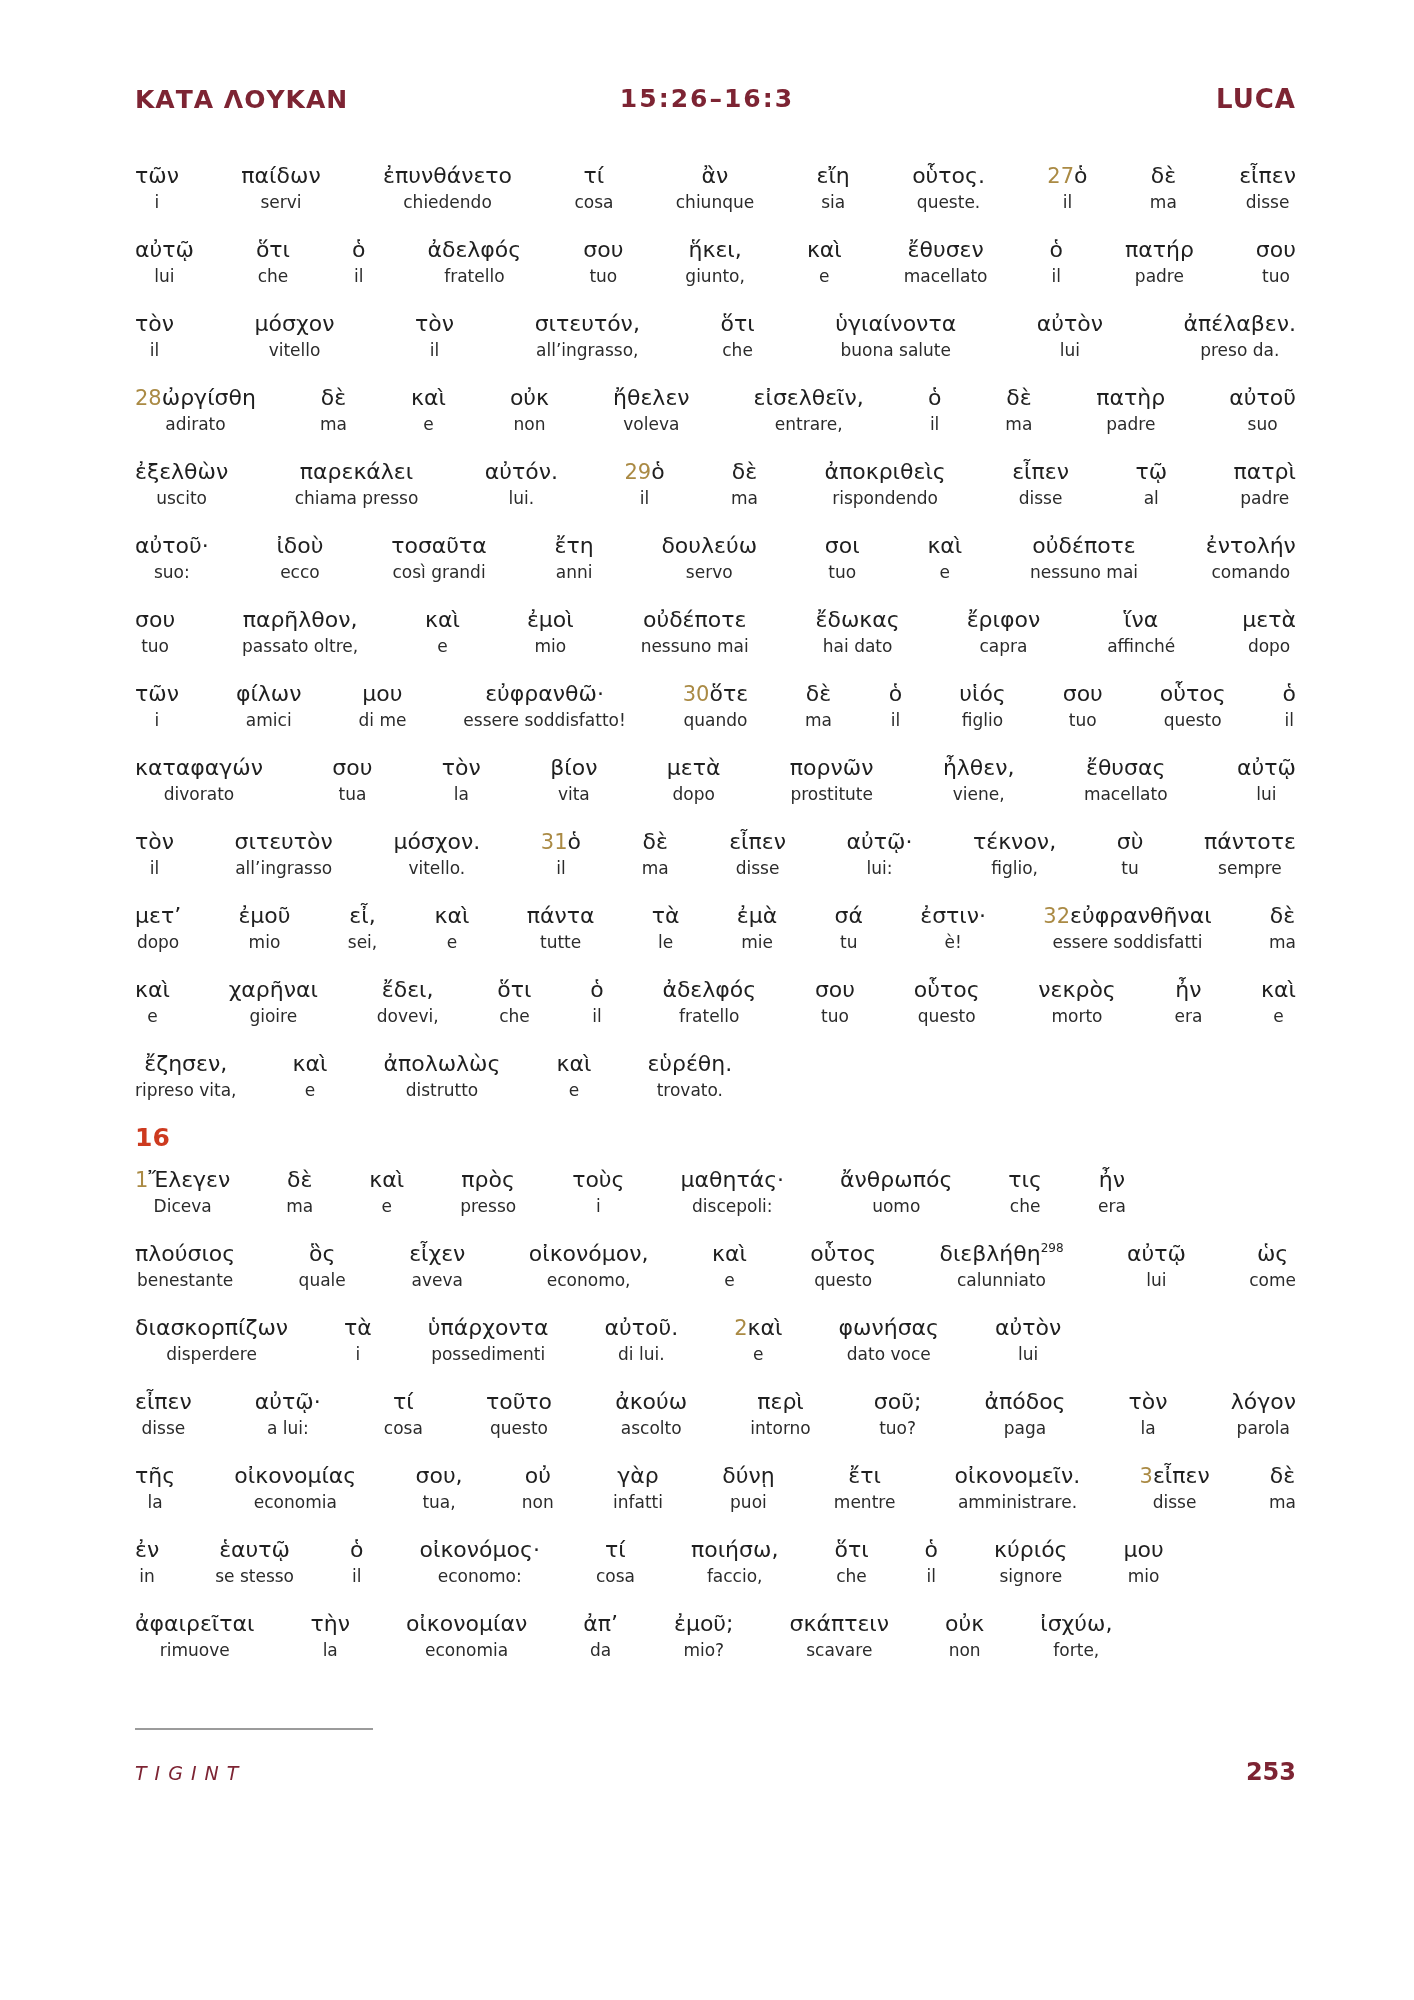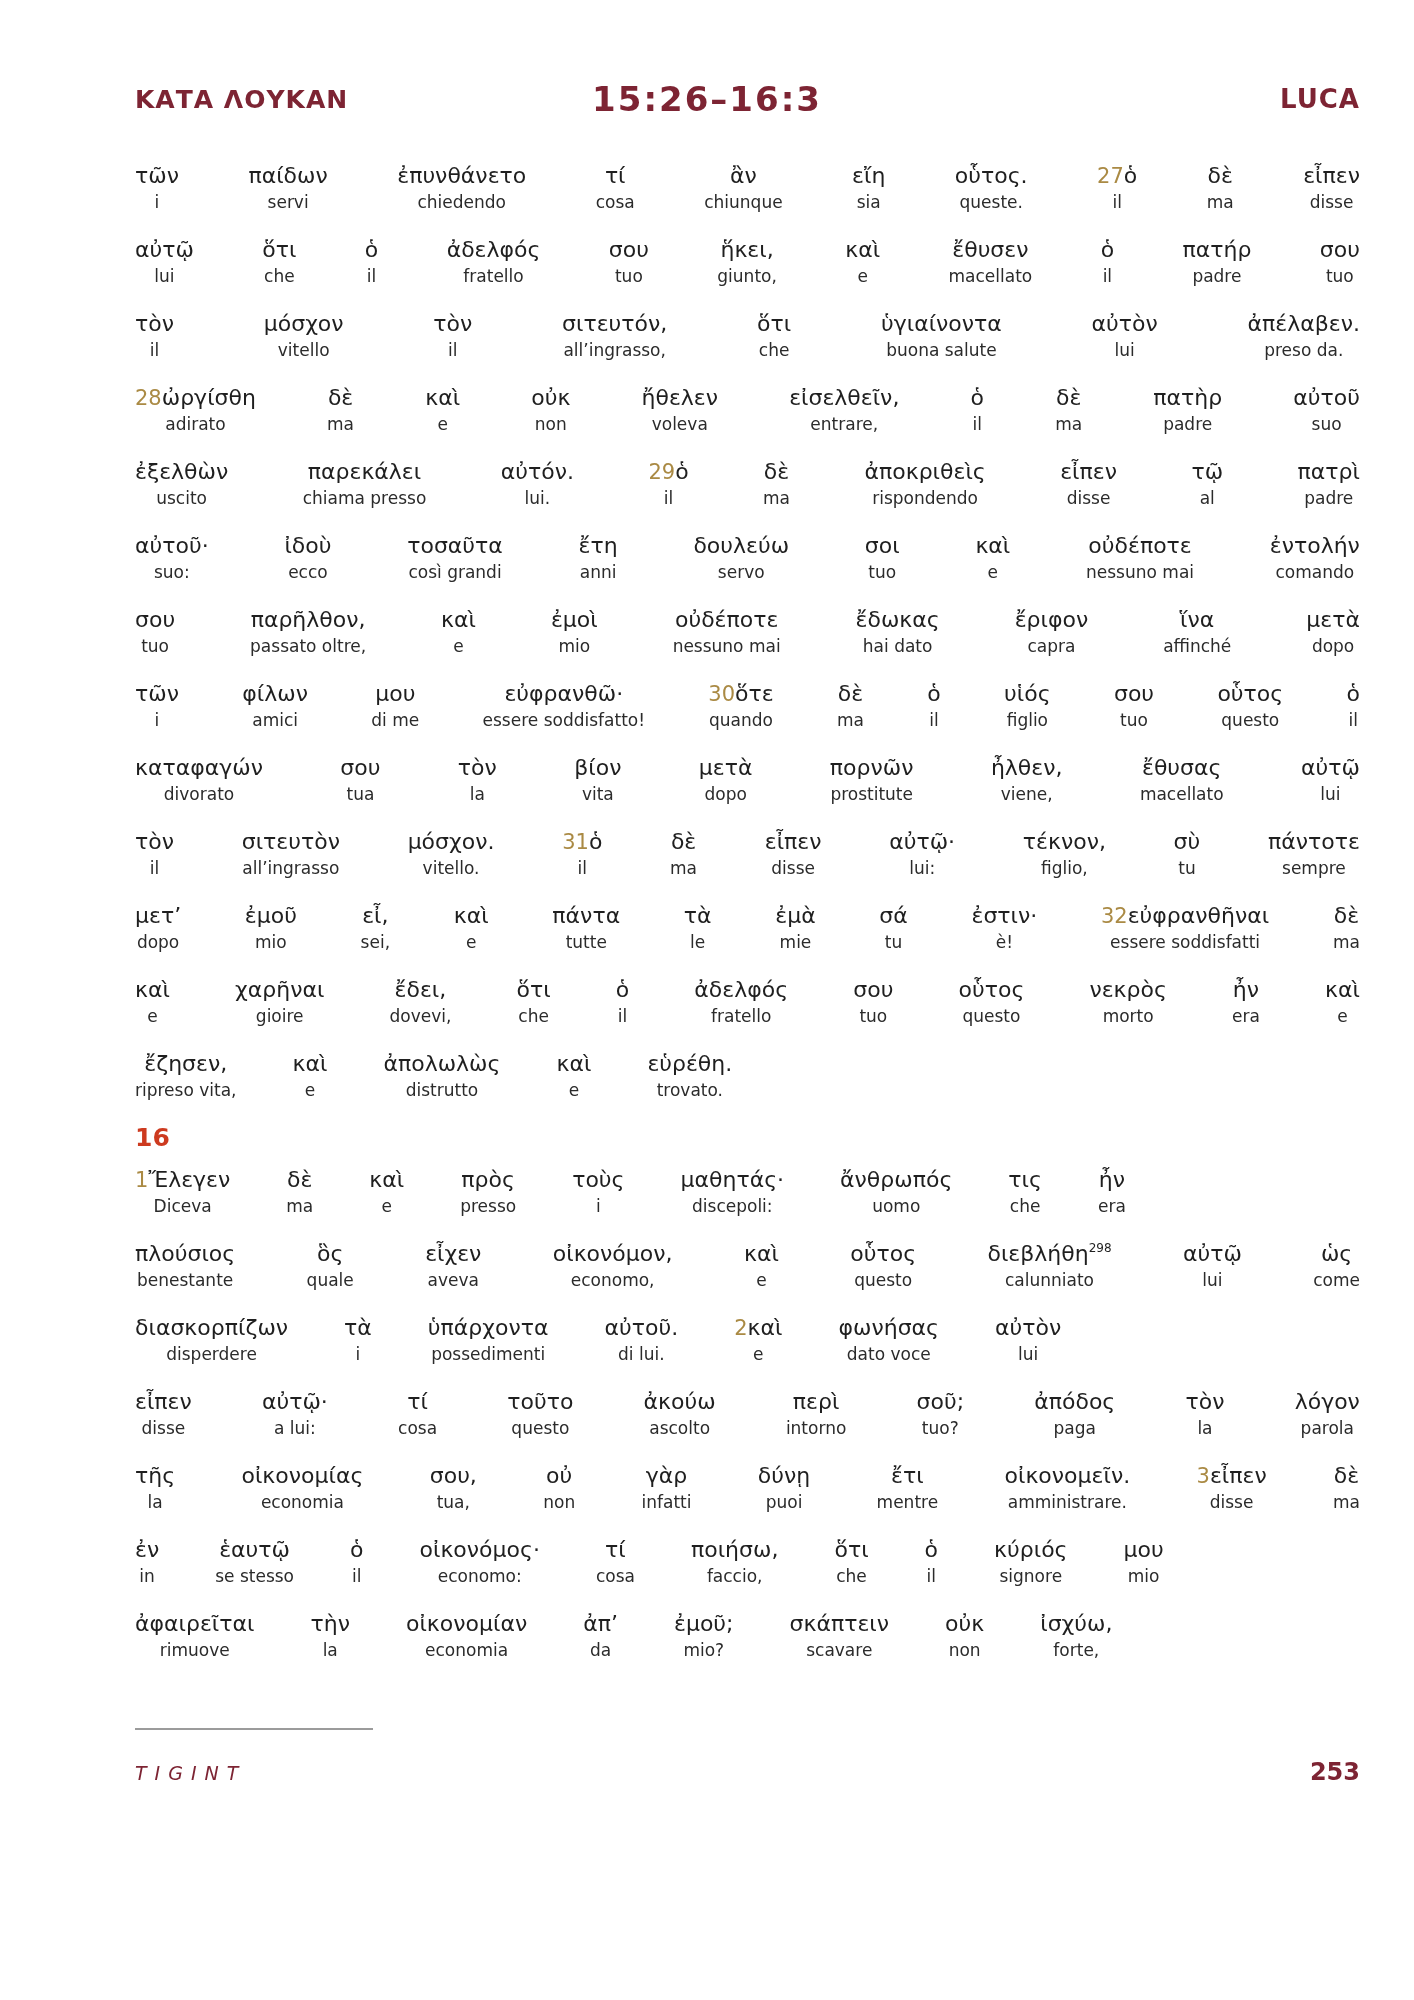--- a/index.html
+++ b/index.html
@@ -2,26 +2,26 @@
 <html style="--maroon: #7d2433; --gold: #aa8a44; --chapter: #cd3a1f; --ink: #1f1f1f; --rule: #9b9b9b;"><head>
 <meta charset="utf-8">
 <style>
   :root{
     --maroon:#7d2433; --gold:#aa8a44; --chapter:#cd3a1f;
     --ink:#1f1f1f; --gloss-ink:#2b2b2b; --rule:#9b9b9b;
   }
   *{margin:0;padding:0;box-sizing:border-box;}
   html,body{background:#ffffff;}
   body{width:1414px;height:2000px;font-family:"DejaVu Sans",sans-serif;color:var(--ink);}
-  .page{width:1414px;height:2000px;padding:84px 54px 0 135px;position:relative;overflow:hidden;background:#fff;}
+  .page{width:1414px;height:2000px;padding:84px 118px 0 135px;position:relative;overflow:hidden;background:#fff;}
 
   header.running-head{display:flex;justify-content:space-between;align-items:baseline;
     color:var(--maroon);font-weight:bold;line-height:30px;}
   .head-left{font-size:25px;letter-spacing:1px;}
-  .head-center{font-size:34px;letter-spacing:2px;position:absolute;left:0;right:0;text-align:center;}
+  .head-center{font-size:25px;letter-spacing:2px;position:absolute;left:0;right:0;text-align:center;}
   .head-right{font-size:26px;letter-spacing:1px;}
 
   main.interlinear{margin-top:46px;}
   .line{display:flex;align-items:flex-end;margin-bottom:21px;}
   .line.fill{justify-content:space-between;}
   .line.loose{justify-content:flex-start;gap:56px;}
   .word{display:inline-flex;flex-direction:column;align-items:center;}
   .greek{font-size:22px;line-height:30px;color:var(--ink);white-space:nowrap;}
   .vnum{color:var(--gold);font-size:21px;}
   .fnref{font-size:12px;vertical-align:9px;line-height:0;color:var(--ink);}

